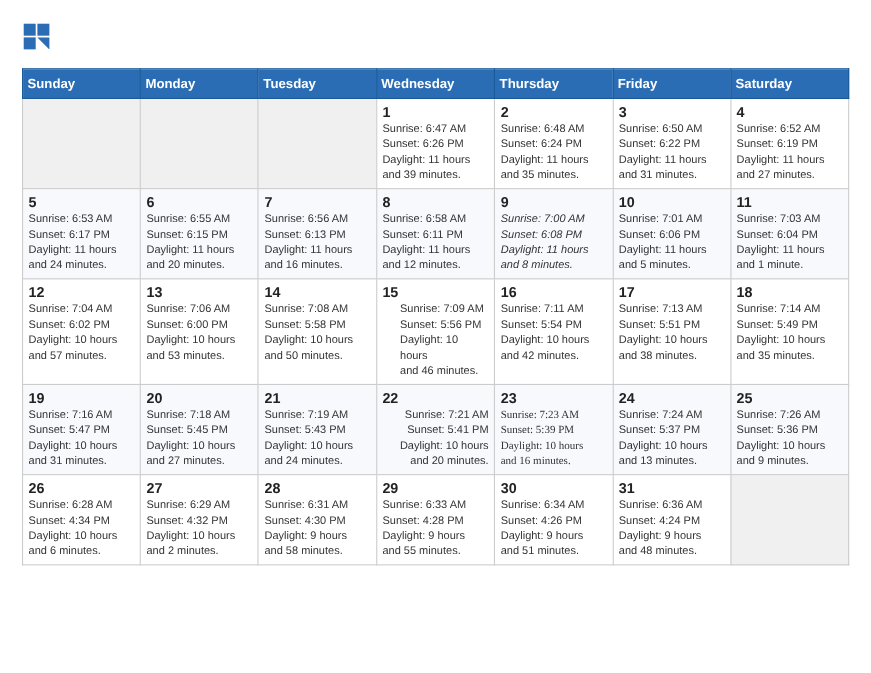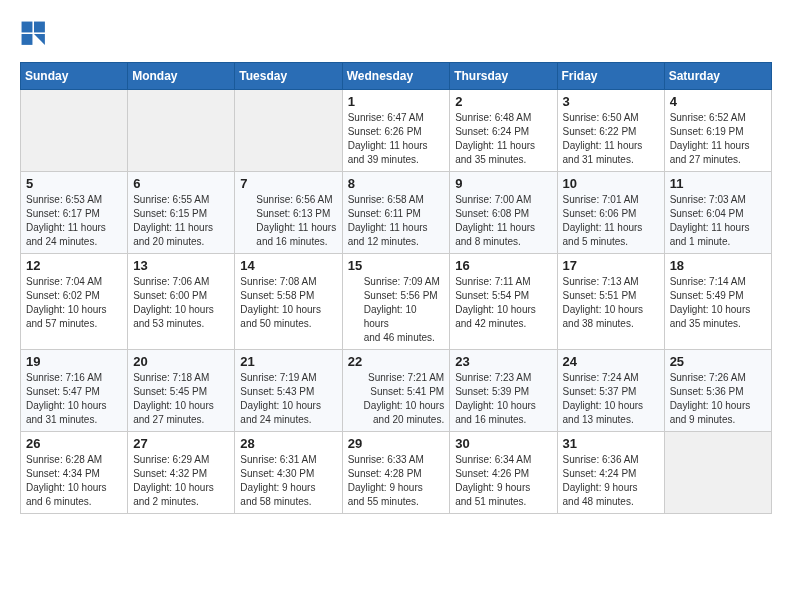--- a/index.html
+++ b/index.html
@@ -175,35 +175,35 @@
           </td>
           <td>
             <span class="day-number">6</span>
             <div class="day-info" style="white-space: pre-line;">Sunrise: 6:55 AM
 Sunset: 6:15 PM
 Daylight: 11 hours
 and 20 minutes.</div>
           </td>
           <td>
             <span class="day-number">7</span>
-            <div class="day-info" style="white-space: pre-line; margin-left: 16px;">Sunrise: 6:56 AM
+            <div class="day-info" style="white-space: pre-line;">Sunrise: 6:56 AM
 Sunset: 6:13 PM
 Daylight: 11 hours
 and 16 minutes.</div>
           </td>
           <td>
             <span class="day-number">8</span>
             <div class="day-info" style="white-space: pre-line;">Sunrise: 6:58 AM
 Sunset: 6:11 PM
 Daylight: 11 hours
 and 12 minutes.</div>
           </td>
           <td>
             <span class="day-number">9</span>
-            <div class="day-info" style="white-space: pre-line;">Sunrise: 7:00 AM
+            <div class="day-info" style="white-space: pre-line; font-style: italic;">Sunrise: 7:00 AM
 Sunset: 6:08 PM
 Daylight: 11 hours
 and 8 minutes.</div>
           </td>
           <td>
             <span class="day-number">10</span>
             <div class="day-info" style="white-space: pre-line;">Sunrise: 7:01 AM
 Sunset: 6:06 PM
 Daylight: 11 hours
 and 5 minutes.</div>
@@ -291,21 +291,21 @@
           </td>
           <td>
             <span class="day-number">22</span>
             <div class="day-info" style="white-space: pre-line; text-align: right;">Sunrise: 7:21 AM
 Sunset: 5:41 PM
 Daylight: 10 hours
 and 20 minutes.</div>
           </td>
           <td>
             <span class="day-number">23</span>
-            <div class="day-info" style="white-space: pre-line;">Sunrise: 7:23 AM
+            <div class="day-info" style="white-space: pre-line; font-family: Liberation Serif, serif;">Sunrise: 7:23 AM
 Sunset: 5:39 PM
 Daylight: 10 hours
 and 16 minutes.</div>
           </td>
           <td>
             <span class="day-number">24</span>
             <div class="day-info" style="white-space: pre-line;">Sunrise: 7:24 AM
 Sunset: 5:37 PM
 Daylight: 10 hours
 and 13 minutes.</div>

